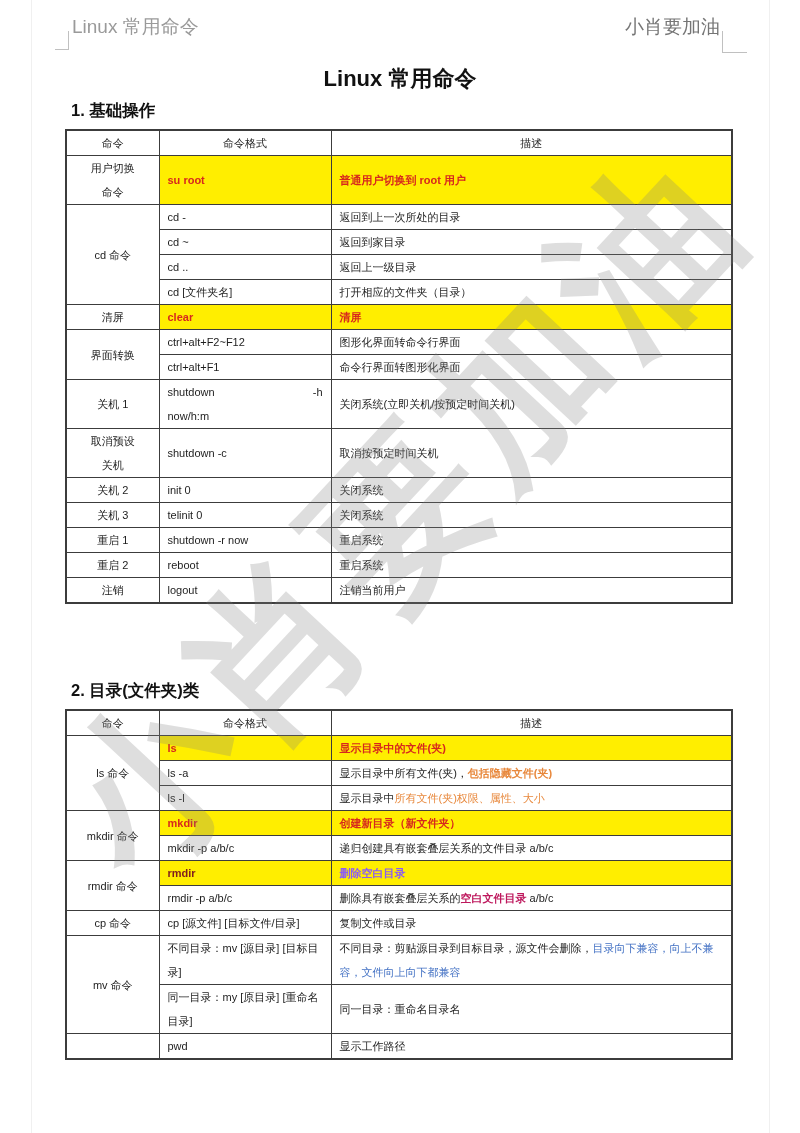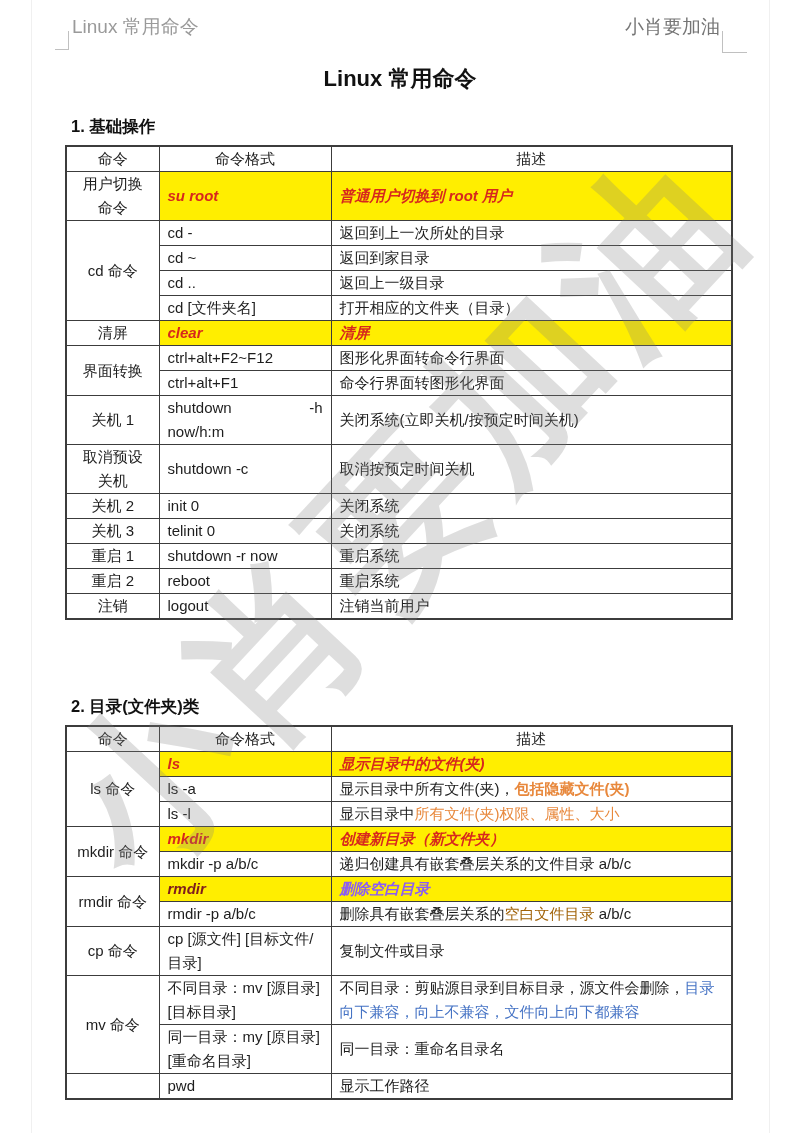--- a/index.html
+++ b/index.html
@@ -15,34 +15,34 @@
   .pg-header{position:absolute;left:0;top:0;width:800px;height:58px;}
   .hdr-left{position:absolute;left:72px;top:14px;font-size:19px;color:#9a9a9a;}
   .hdr-right{position:absolute;right:80px;top:14px;font-size:19px;color:#757575;}
   .mark-left{position:absolute;left:55px;top:31px;width:13px;height:18px;
     border-right:1px solid #c0c0c0;border-bottom:1px solid #c0c0c0;}
   .mark-right{position:absolute;left:722px;top:31px;width:24px;height:21px;
     border-left:1px solid #c0c0c0;border-bottom:1px solid #c0c0c0;}
 
   .doc-title{margin:64px 0 0 0;text-align:center;font-size:22px;font-weight:bold;color:#111;}
 
-  .content{position:absolute;left:65px;top:116px;width:666px;}
+  .content{position:absolute;left:65px;top:100px;width:666px;}
   .sec-heading{font-size:16.5px;font-weight:bold;color:#111;margin:0 0 7px 6px;}
   section.sec2{margin-top:76px;}
 
   table.cmd-table{border-collapse:collapse;table-layout:fixed;width:666px;
-    font-size:15px;line-height:24px;color:#1d1d1d;}
+    font-size:11px;line-height:24px;color:#1d1d1d;}
   table.cmd-table td,table.cmd-table th{
     border:1px solid #3c3c3c;padding:0 8px;height:24px;vertical-align:middle;
     font-weight:normal;overflow:hidden;}
   table.cmd-table{border:2px solid #3c3c3c;}
   td.cmd{text-align:center;white-space:pre-line;padding:1px 4px;}
   td.fmt{text-align:left;}
   td.desc{text-align:left;}
-  td.hl{background:var(--hl,#ffee00);font-style:italic;}
+  td.hl{background:var(--hl,#ffee00);}
   .jline{display:flex;justify-content:space-between;gap:16px;}
 
   .watermark{
     position:absolute;left:-55px;top:425px;width:910px;text-align:center;
     font-size:172px;line-height:180px;font-weight:bold;letter-spacing:8px;
     color:rgba(128,128,128,0.26);transform:rotate(-47deg);
     pointer-events:none;z-index:6;white-space:nowrap;
   }
 </style>
 </head>
@@ -197,21 +197,21 @@
             <td class="fmt"><span>mkdir -p a/b/c</span></td>
             <td class="desc"><span>递归创建具有嵌套叠层关系的文件目录 a/b/c</span></td>
           </tr>
           <tr>
             <td class="cmd" rowspan="2">rmdir 命令</td>
             <td class="fmt hl"><span style="color: #7f1d1d; font-weight: bold;">rmdir</span></td>
             <td class="desc hl"><span style="color: #8b5cf6; font-weight: bold;">删除空白目录</span></td>
           </tr>
           <tr>
             <td class="fmt"><span>rmdir -p a/b/c</span></td>
-            <td class="desc"><span>删除具有嵌套叠层关系的</span><span style="color: #a16207; font-weight: normal; margin-top: 32px;">空白文件目录</span><span> a/b/c</span></td>
+            <td class="desc"><span>删除具有嵌套叠层关系的</span><span style="color: #be185d; font-weight: bold; margin-top: 32px;">空白文件目录</span><span> a/b/c</span></td>
           </tr>
           <tr>
             <td class="cmd">cp 命令</td>
             <td class="fmt"><span>cp [源文件] [目标文件/目录]</span></td>
             <td class="desc"><span>复制文件或目录</span></td>
           </tr>
           <tr>
             <td class="cmd" rowspan="2">mv 命令</td>
             <td class="fmt"><span>不同目录：mv [源目录] [目标目录]</span></td>
             <td class="desc"><span>不同目录：剪贴源目录到目标目录，源文件会删除，</span><span style="color: rgb(68, 114, 196);">目录向下兼容，向上不兼容，文件向上向下都兼容</span></td>

